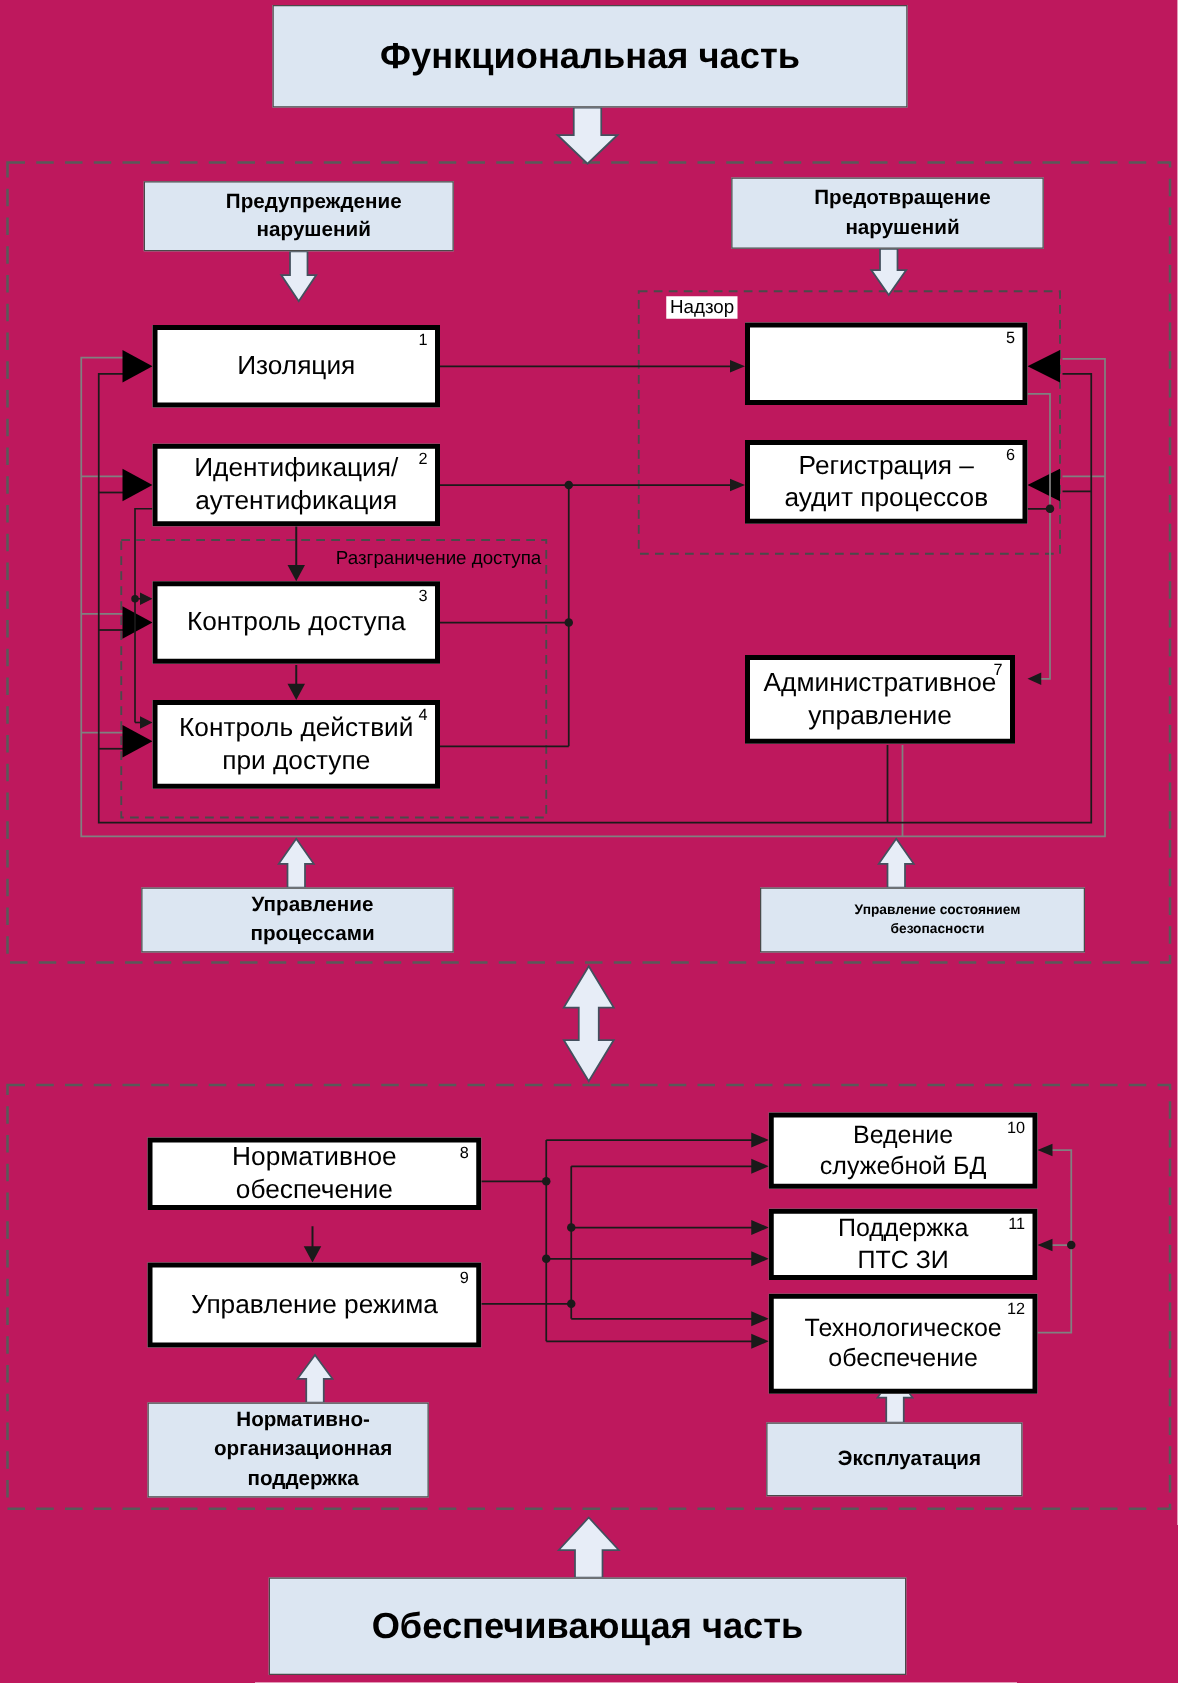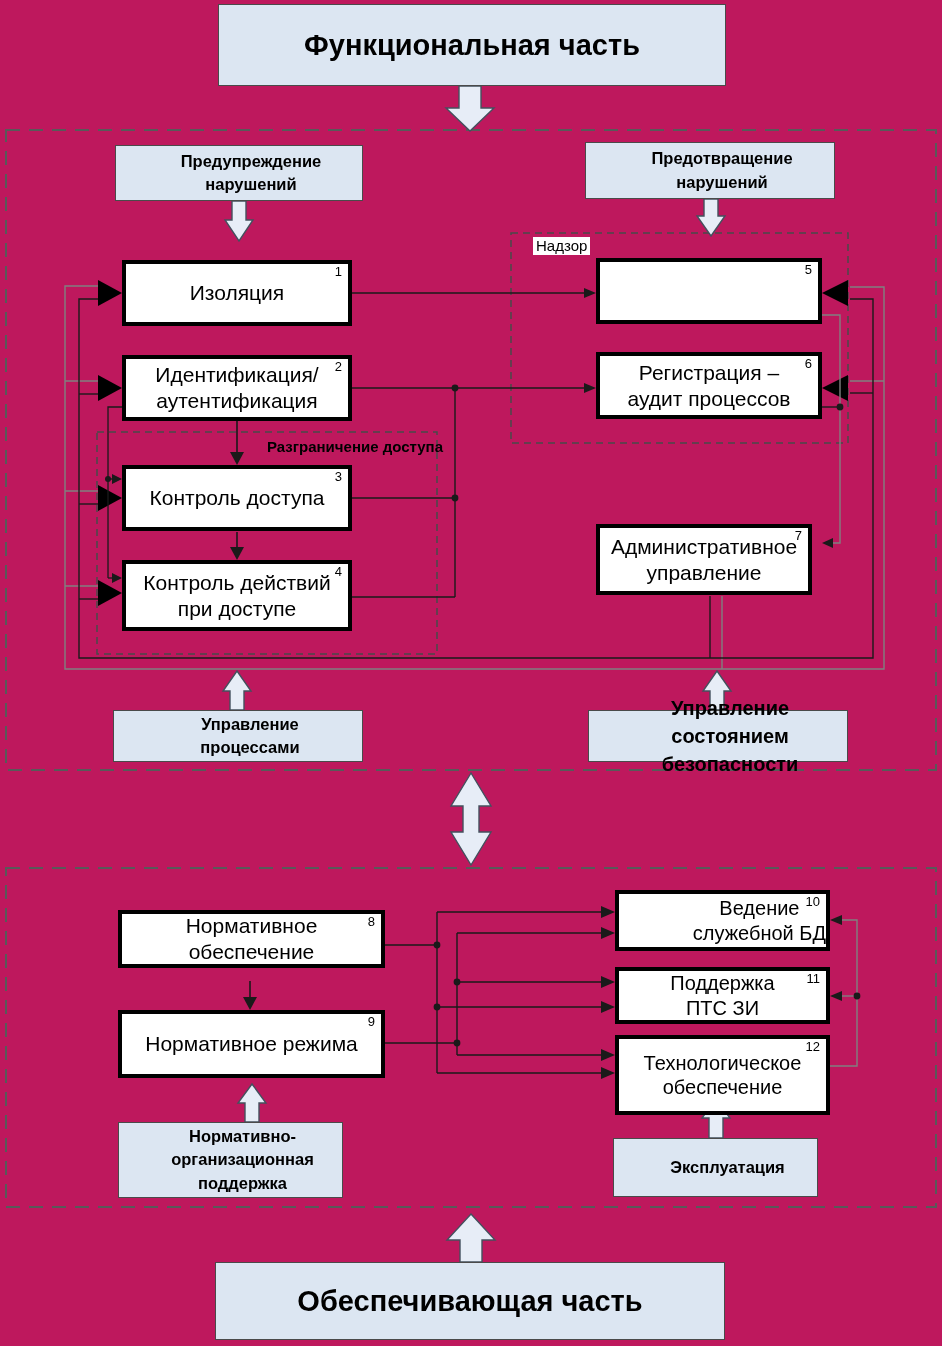--- a/index.html
+++ b/index.html
@@ -170,30 +170,30 @@
 
   <div class="title" style="left:218px;top:4px;width:508px;height:82px;">Функциональная часть</div>
   <div class="title" style="left:215px;top:1262px;width:510px;height:78px;">Обеспечивающая часть</div>
 
   <div class="lbl" style="left:115px;top:145px;width:248px;height:56px;">Предупреждение
 нарушений</div>
   <div class="lbl" style="left:585px;top:142px;width:250px;height:57px;">Предотвращение
 нарушений</div>
   <div class="lbl" style="left:113px;top:710px;width:250px;height:52px;">Управление
 процессами</div>
-  <div class="lbl" style="left:588px;top:710px;width:260px;height:52px;font-size:20px;">Управление состоянием
+  <div class="lbl" style="left:608px;top:710px;width:260px;height:52px;font-size:11px;">Управление состоянием
 безопасности</div>
 
   <div class="lbl" style="left:118px;top:1122px;width:225px;height:76px;">Нормативно-
 организационная
 поддержка</div>
   <div class="lbl" style="left:613px;top:1138px;width:205px;height:59px;">Эксплуатация</div>
 
   <div class="grouplbl" style="left:533px;top:237px;">Надзор</div>
-  <div class="grouplbl" style="left:262px;top:438px;width:180px;text-align:center;background:transparent;font-weight:bold;">Разграничение доступа</div>
+  <div class="grouplbl" style="left:250px;top:438px;width:180px;text-align:right;background:transparent;">Разграничение доступа</div>
 
   <div class="box" style="left:122px;top:260px;width:230px;height:66px;">
     <span class="txt">Изоляция</span>
     <span class="num">1</span>
   </div>
   <div class="box" style="left:122px;top:355px;width:230px;height:66px;">
     <span class="txt">Идентификация/
 аутентификация</span>
     <span class="num">2</span>
   </div>
@@ -219,24 +219,24 @@
 управление</span>
     <span class="num">7</span>
   </div>
 
   <div class="box" style="left:118px;top:910px;width:267px;height:58px;">
     <span class="txt">Нормативное
 обеспечение</span>
     <span class="num">8</span>
   </div>
   <div class="box" style="left:118px;top:1010px;width:267px;height:68px;">
-    <span class="txt">Нормативное режима</span>
+    <span class="txt">Управление режима</span>
     <span class="num">9</span>
   </div>
-  <div class="box" style="left:615px;top:890px;width:215px;height:61px;font-size:20px;justify-content:flex-end;">
+  <div class="box" style="left:615px;top:890px;width:215px;height:61px;font-size:20px;">
     <span class="txt">Ведение
 служебной БД</span>
     <span class="num">10</span>
   </div>
   <div class="box" style="left:615px;top:967px;width:215px;height:57px;font-size:20px;">
     <span class="txt">Поддержка
 ПТС ЗИ</span>
     <span class="num">11</span>
   </div>
   <div class="box" style="left:615px;top:1035px;width:215px;height:80px;font-size:20px;">

